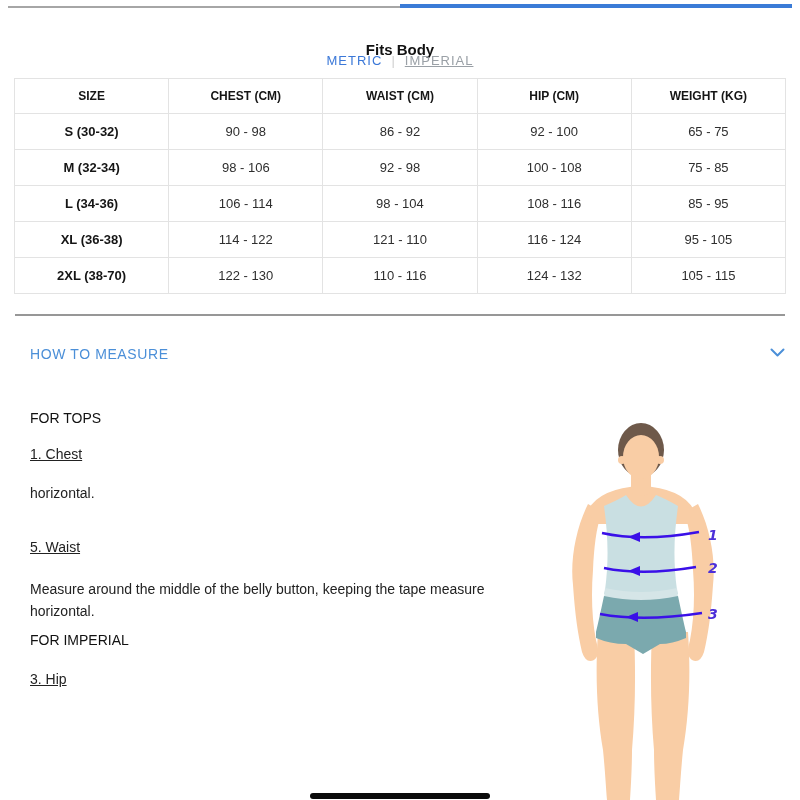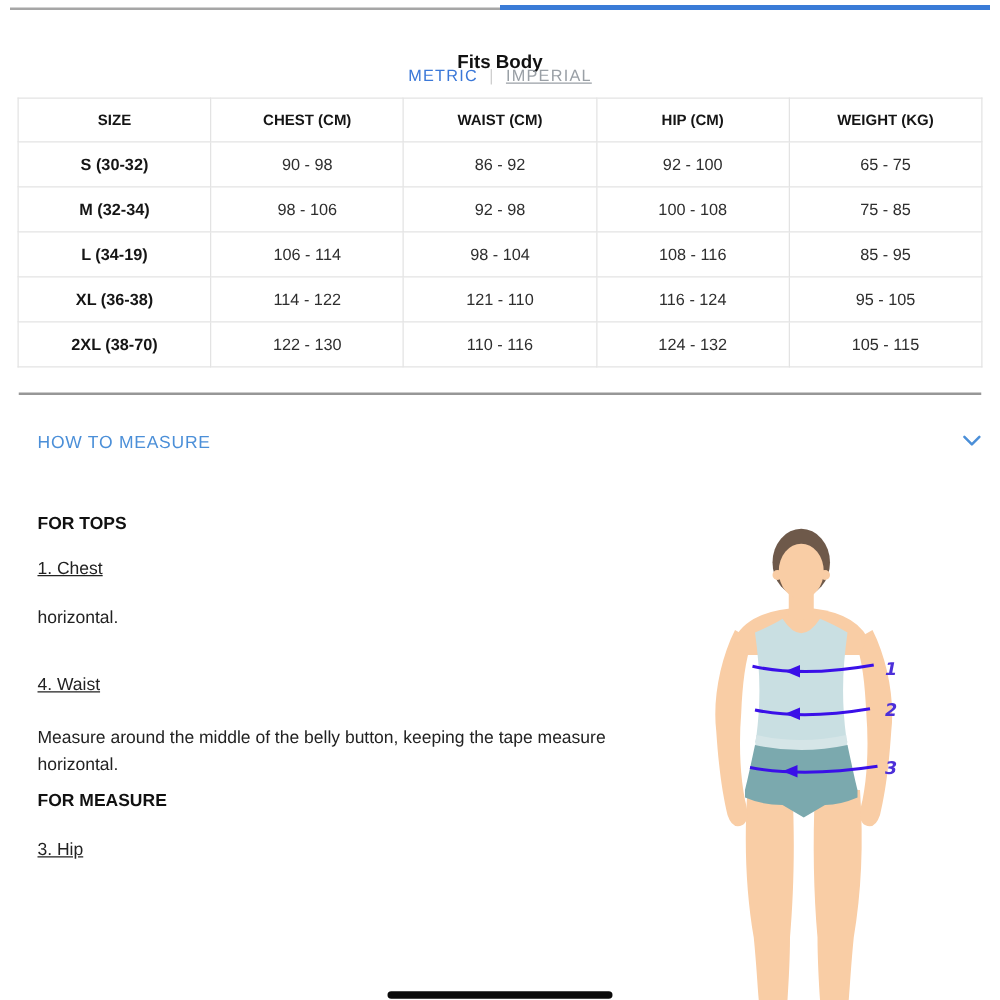--- a/index.html
+++ b/index.html
@@ -38,21 +38,21 @@
   .size-table th { height: 35px; font-size: 12px; font-weight: bold; color: #151515; }
   .size-table td { height: 36px; font-size: 13px; color: #2e2e2e; }
   .size-table td.size-cell { font-weight: bold; color: #151515; }
 
   .divider { position: absolute; top: 314px; left: 15px; width: 770px; height: 2px; background: #979797; }
 
   .htm-header { position: absolute; top: 345px; left: 30px; right: 15px; height: 20px; cursor: pointer; }
   .htm-title { font-size: 14px; letter-spacing: 0.6px; color: #4b8fd8; }
   .htm-chevron { position: absolute; right: 0; top: 3px; }
 
-  .sec-heading { position: absolute; left: 30px; font-size: 14px; font-weight: bold; color: #111; }
+  .sec-heading { position: absolute; left: 30px; font-size: 14px; font-weight: normal; color: #111; }
   .item-label  { position: absolute; left: 30px; font-size: 14px; color: #222; text-decoration: underline; }
   .para { position: absolute; left: 30px; width: 500px; font-size: 14px; color: #222; }
   .para div { line-height: 22px; height: 22px; white-space: nowrap; }
 
   .pos-fortops    { top: 410px; }
   .pos-chest      { top: 446px; }
   .pos-para1      { top: 482px; }
   .pos-waist      { top: 539px; }
   .pos-para2      { top: 578px; }
   .pos-forbottoms { top: 632px; }
@@ -99,21 +99,21 @@
         <td>65 - 75</td>
       </tr>
       <tr>
         <td class="size-cell">M (32-34)</td>
         <td>98 - 106</td>
         <td>92 - 98</td>
         <td>100 - 108</td>
         <td>75 - 85</td>
       </tr>
       <tr>
-        <td class="size-cell">L (34-19)</td>
+        <td class="size-cell">L (34-36)</td>
         <td>106 - 114</td>
         <td>98 - 104</td>
         <td>108 - 116</td>
         <td>85 - 95</td>
       </tr>
       <tr>
         <td class="size-cell">XL (36-38)</td>
         <td>114 - 122</td>
         <td>121 - 110</td>
         <td>116 - 124</td>
@@ -138,27 +138,27 @@
     </svg>
   </div>
 
   <div class="sec-heading pos-fortops">FOR TOPS</div>
 
   <div class="item-label pos-chest">1. Chest</div>
   <div class="para pos-para1">
     <div>horizontal.</div>
   </div>
 
-  <div class="item-label pos-waist">4. Waist</div>
+  <div class="item-label pos-waist">5. Waist</div>
   <div class="para pos-para2">
     <div>Measure around the middle of the belly button, keeping the tape measure</div>
     <div>horizontal.</div>
   </div>
 
-  <div class="sec-heading pos-forbottoms">FOR MEASURE</div>
+  <div class="sec-heading pos-forbottoms">FOR IMPERIAL</div>
 
   <div class="item-label pos-hip">3. Hip</div>
 
   <svg class="figure-svg" width="240" height="380" viewBox="0 0 240 380">
 
     <g>
       <path d="M38,212 C35,255 37,295 43,330 C45,350 46,368 47,380 L70,380 C71,365 72,345 72,330 C75,295 76,255 74,212 Z" fill="#f9cda5"></path>
       <path d="M38,212 C35,255 37,295 43,330 C45,350 46,368 47,380 L70,380 C71,365 72,345 72,330 C75,295 76,255 74,212 Z" fill="#f9cda5" transform="translate(166 0) scale(-1 1)"></path>
     </g>
 

